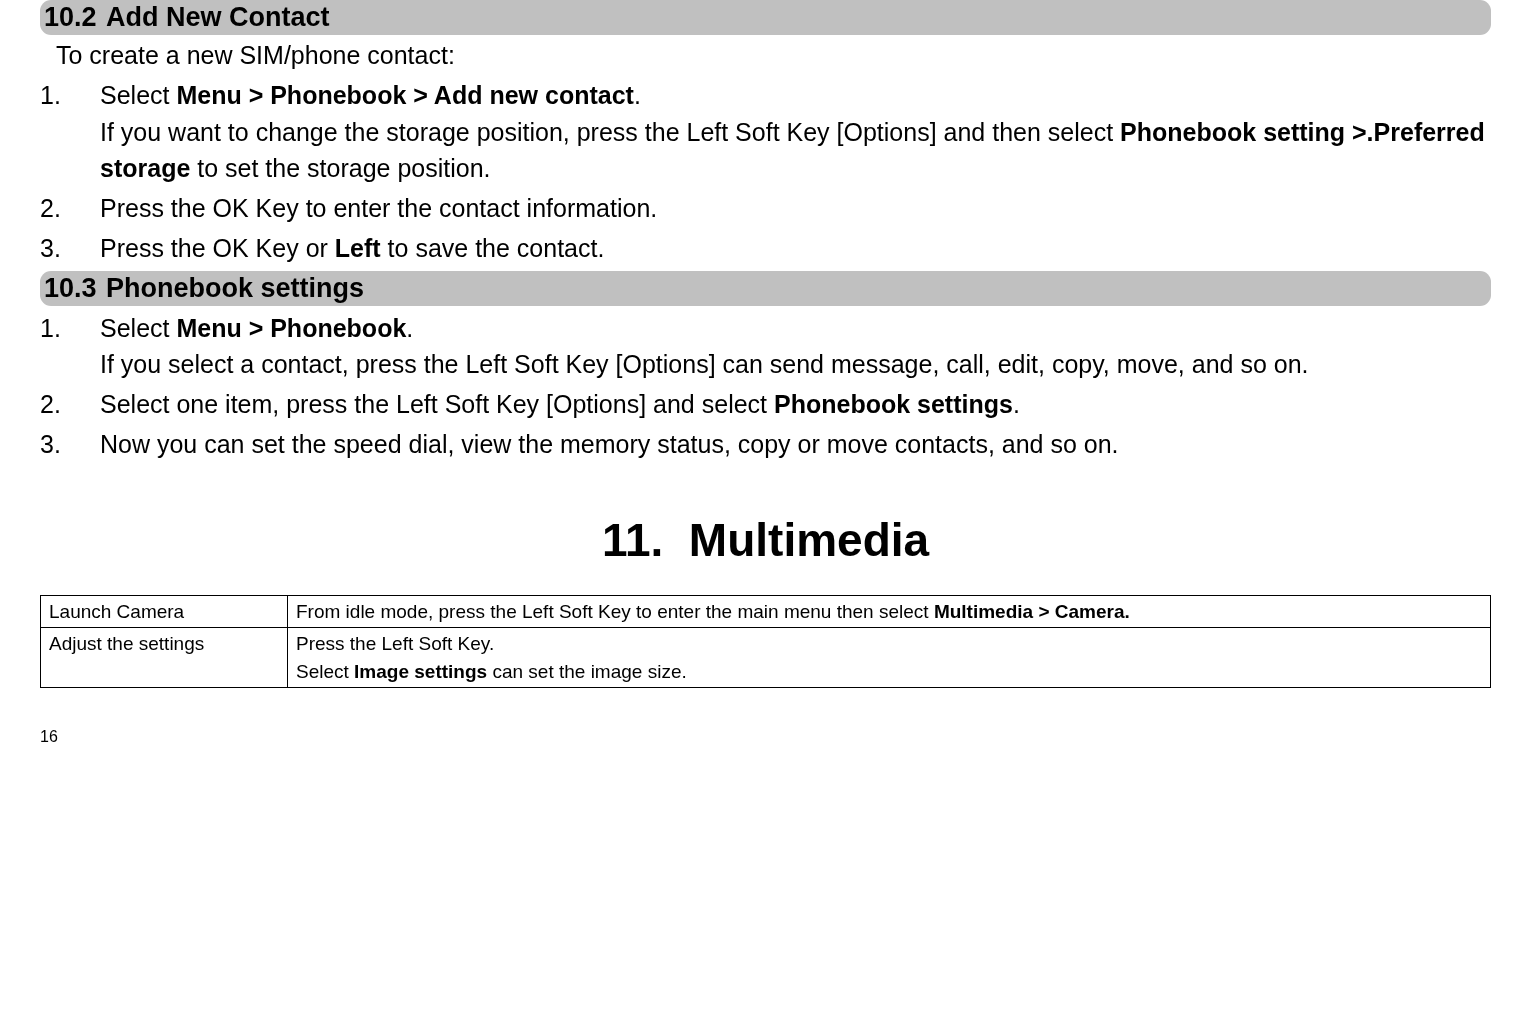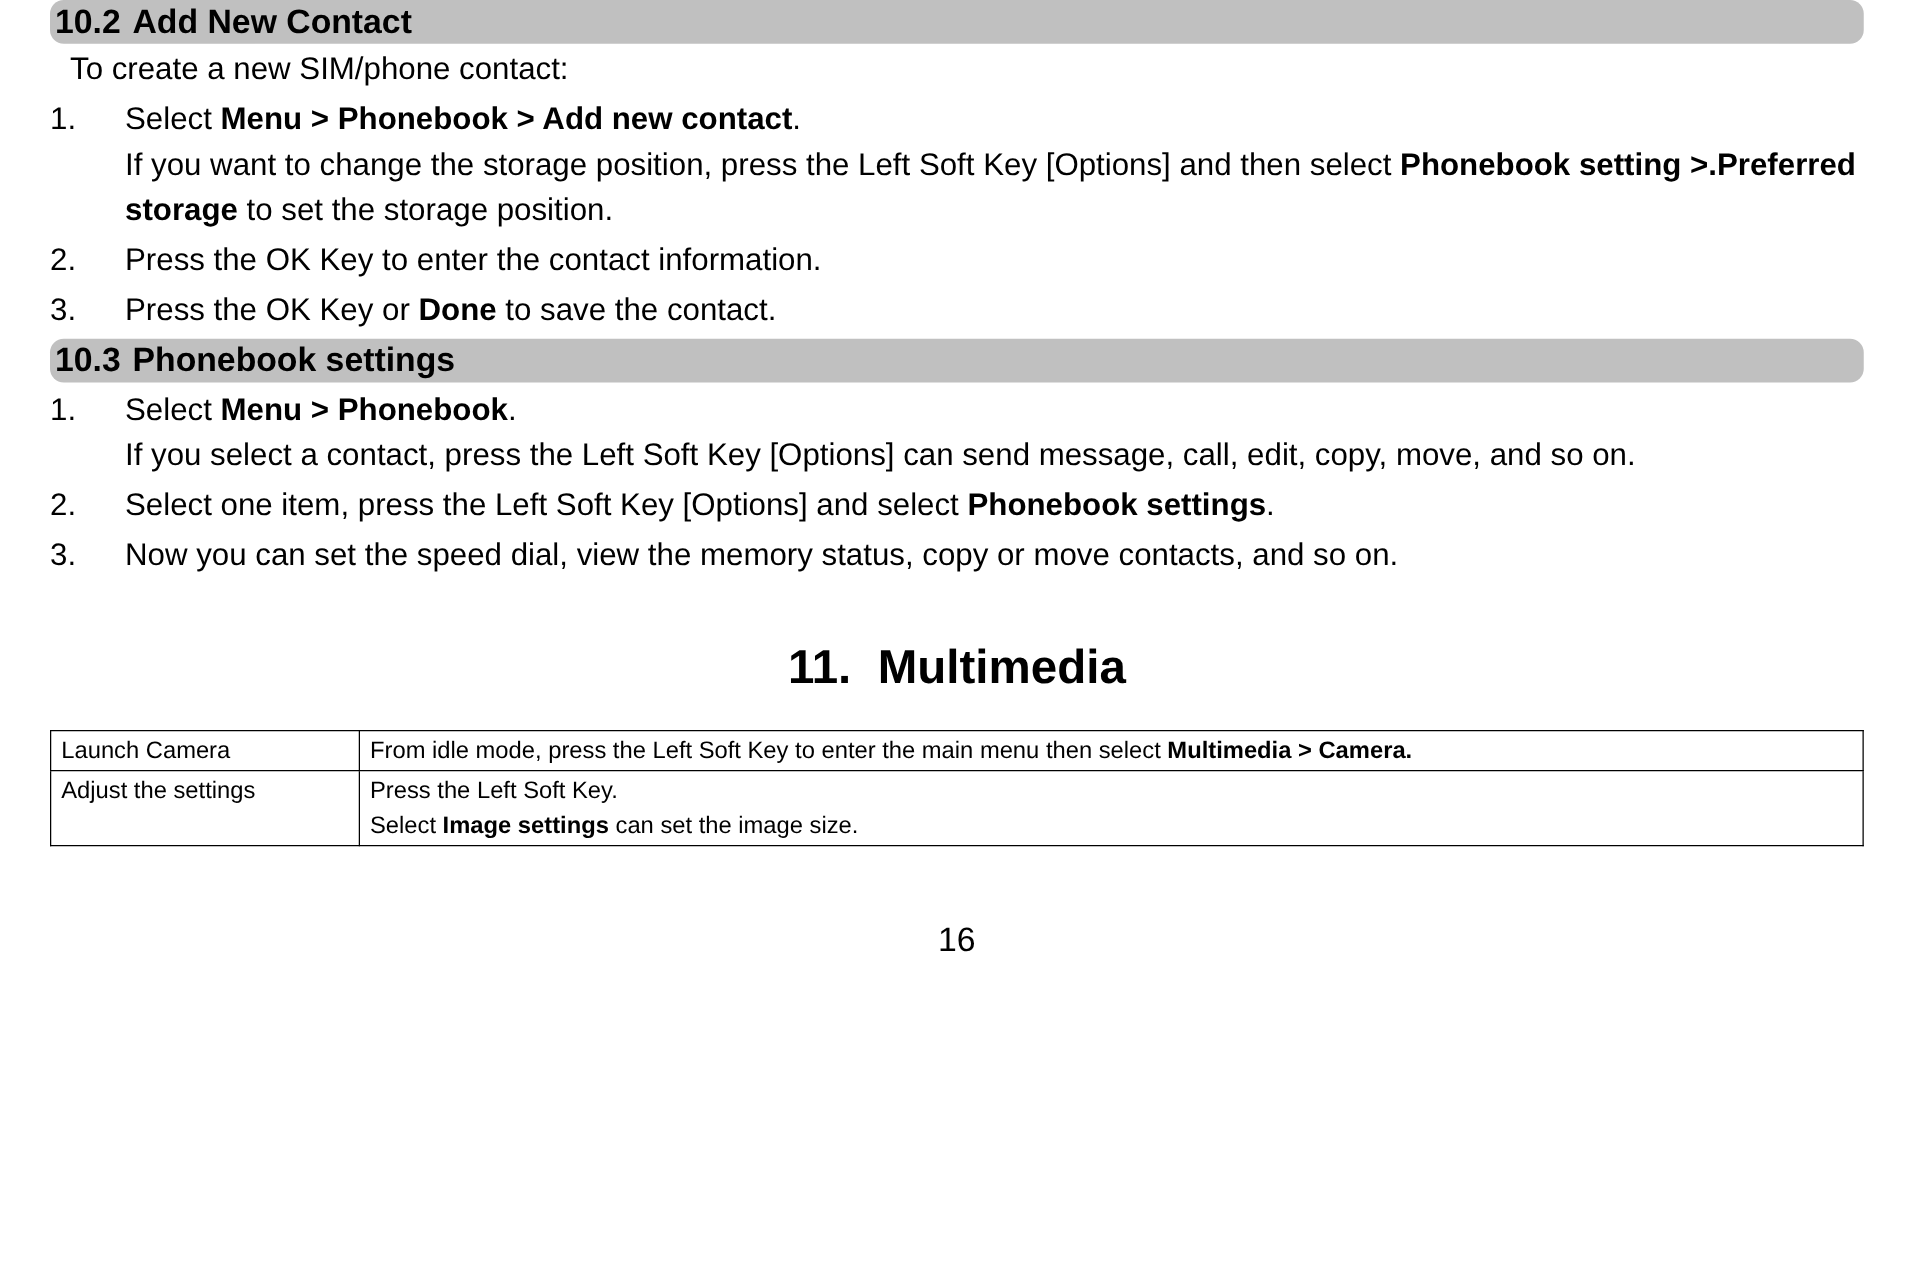--- a/index.html
+++ b/index.html
@@ -46,41 +46,40 @@
   }
   .list-num {
     flex: 0 0 60px;
   }
   .list-body {
     flex: 1 1 auto;
   }
   .chapter-title {
     text-align: center;
     font-weight: bold;
-    font-size: 38px;
+    font-size: 46px;
     margin: 50px 0 28px 0;
   }
   table.cam {
     border-collapse: collapse;
     width: 100%;
     font-size: 19px;
     line-height: 1.45;
   }
   table.cam td {
     border: 1px solid #000;
     padding: 2px 8px;
     vertical-align: top;
   }
   table.cam td.col1 {
     width: 230px;
   }
   .page-num {
-    text-align: center;
-    font-size: 27px;
-    margin-top: 60px;
+    font-size: 16px;
+    margin-top: 40px;
   }
 </style>
 </head>
 <body>
 
 <div class="page">
 
   <div class="section-header">
     <span class="secnum">10.2</span><span>Add New Contact</span>
   </div>
@@ -98,21 +97,21 @@
           </div>
         </div>
       </li>
       <li class="list-item">
         <div class="list-num">2.</div>
         <div class="list-body">Press the OK Key to enter the contact information.</div>
       </li>
       <li class="list-item">
         <div class="list-num">3.</div>
         <div class="list-body">
-          <span>Press the OK Key or </span><strong>Done</strong><span> to save the contact.</span>
+          <span>Press the OK Key or </span><strong>Left</strong><span> to save the contact.</span>
         </div>
       </li>
     </ul>
   </div>
 
   <div class="section-header">
     <span class="secnum">10.3</span><span>Phonebook settings</span>
   </div>
 
   <div class="body-text">

